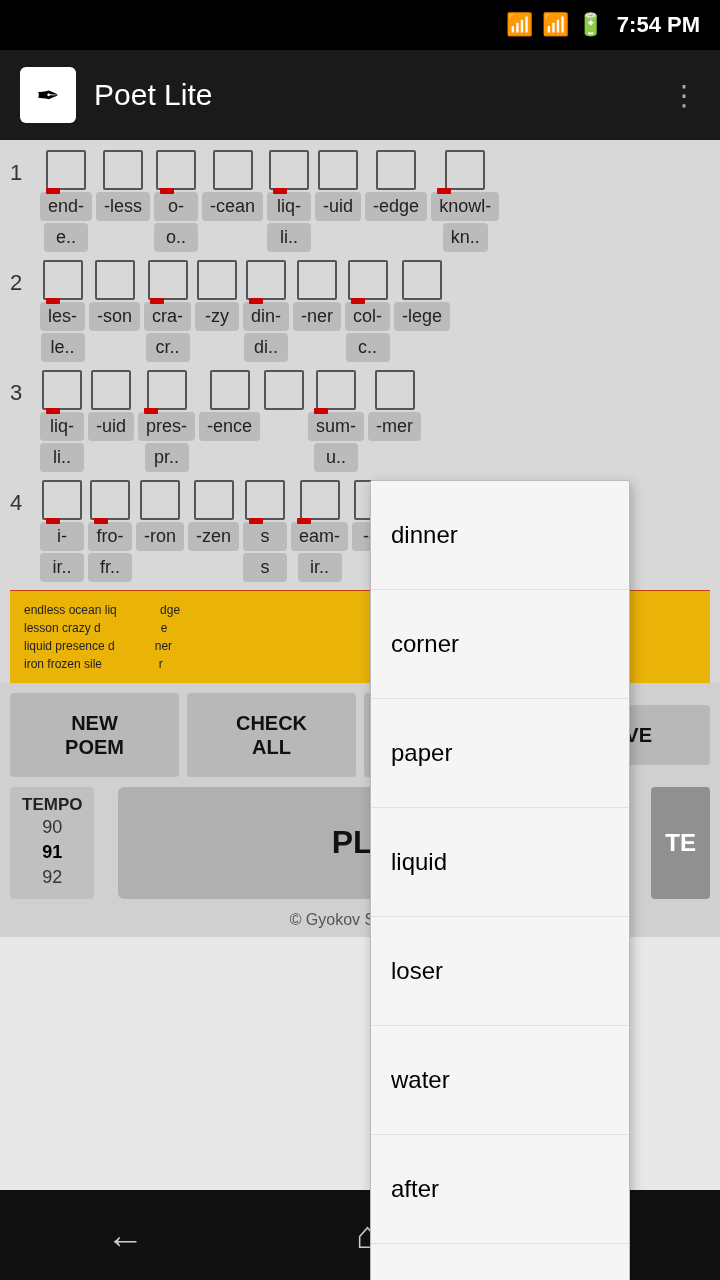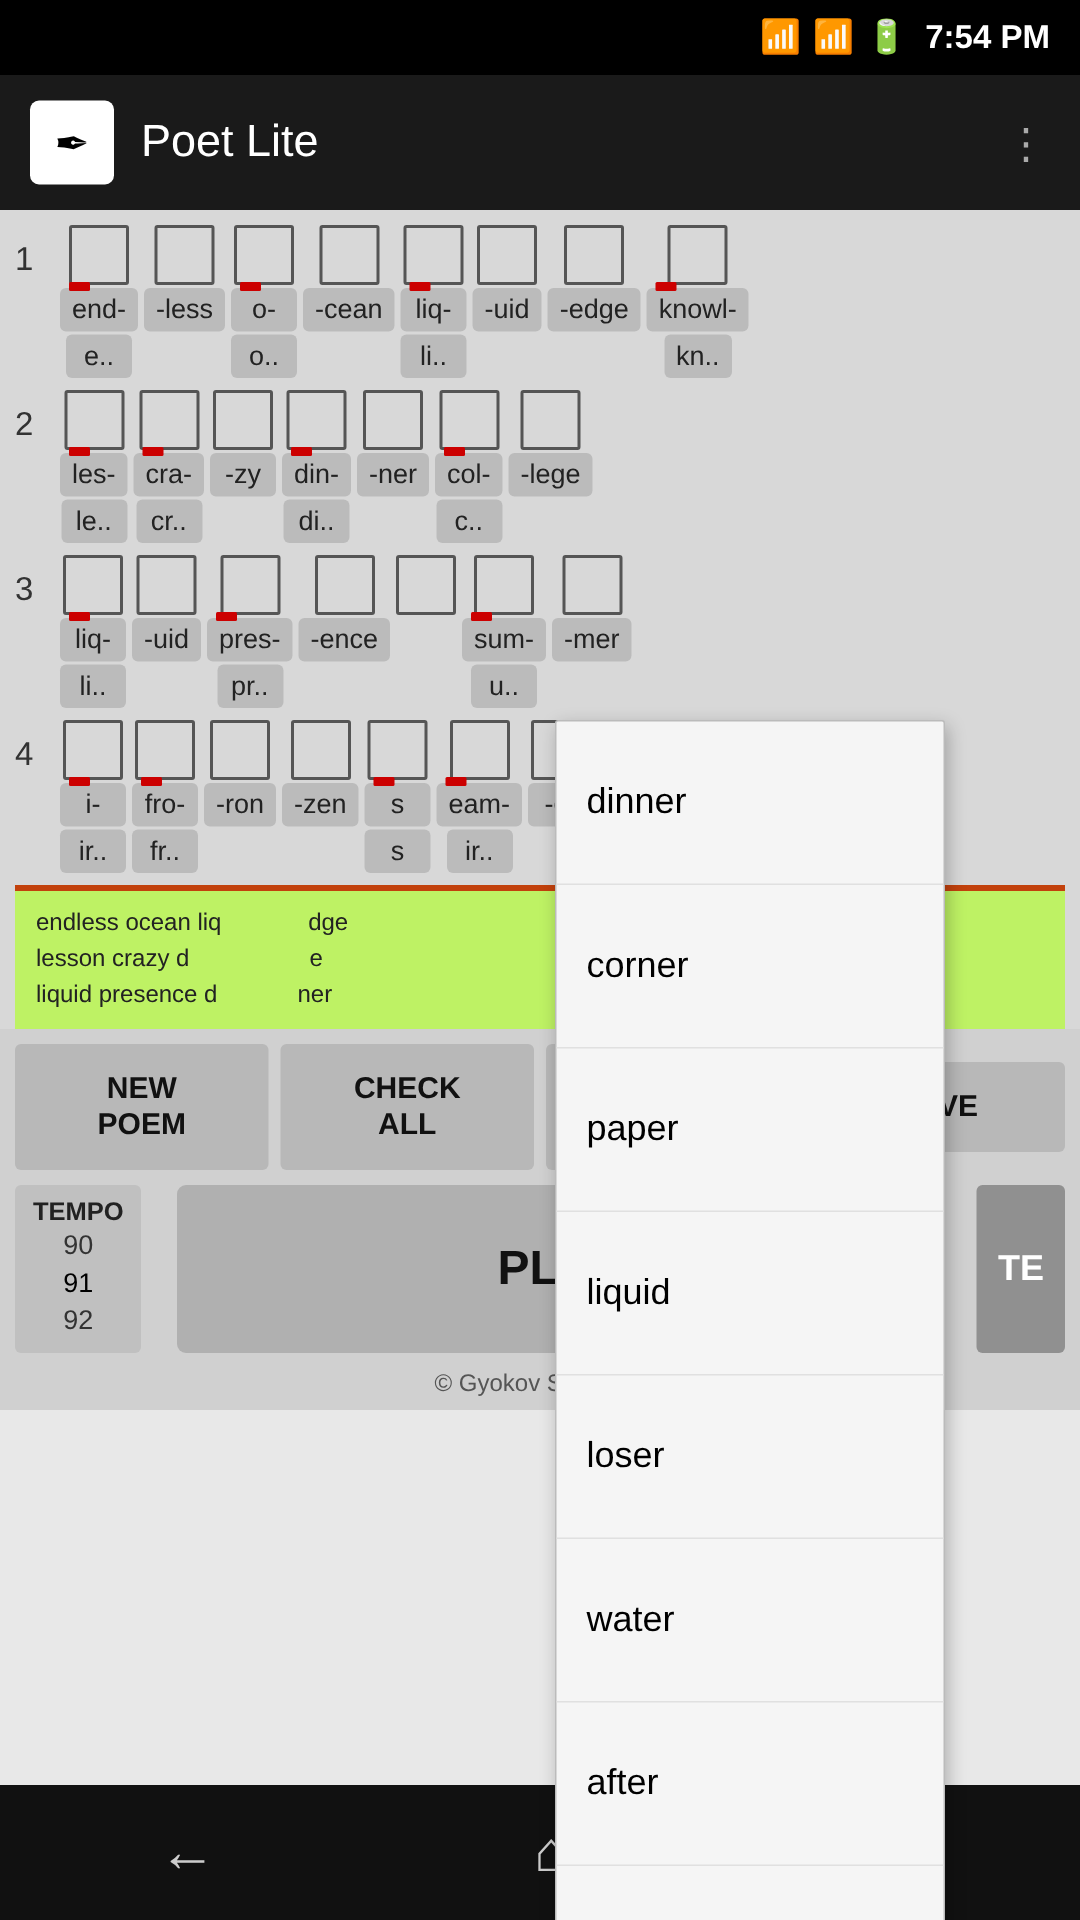--- a/index.html
+++ b/index.html
@@ -118,26 +118,26 @@
       top: -4px;
       left: 6px;
       width: 14px;
       height: 6px;
       background: #cc0000;
       border-radius: 1px;
     }
 
     
     .poem-text {
-      background: #bef264;
+      background: #eab308;
       padding: 10px 14px;
-      font-size: 16px;
+      font-size: 12px;
       color: #222;
       line-height: 1.5;
-      border-top: 4px solid #c2410c;
+      border-top: 1px solid #c2410c;
     }
 
     
     .bottom-buttons {
       display: flex;
       align-items: center;
       padding: 10px 10px;
       background: #d0d0d0;
       gap: 8px;
     }
@@ -171,21 +171,21 @@
       border-radius: 4px;
       padding: 8px 12px;
       font-size: 18px;
       color: #222;
       display: flex;
       flex-direction: column;
       align-items: center;
     }
     .tempo-label { font-size: 17px; font-weight: bold; }
     .tempo-values { font-size: 18px; color: #333; line-height: 1.4; }
-    .tempo-selected { font-weight: normal; color: #000; }
+    .tempo-selected { font-weight: bold; color: #000; }
     .play-btn {
       flex: 1;
       background: #b0b0b0;
       border-radius: 6px;
       display: flex;
       align-items: center;
       justify-content: center;
       font-size: 32px;
       font-weight: bold;
       color: #111;
@@ -328,20 +328,24 @@
   <div class="poem-row">
     <span class="row-num">2</span>
     <div class="cells">
       <div class="cell-group">
         <div class="checkbox"></div>
         <div class="word-chip"><span class="red-mark"></span>les-</div>
         <div class="word-chip">le..</div>
       </div>
       <div class="cell-group">
         <div class="checkbox"></div>
+        <div class="word-chip">-son</div>
+      </div>
+      <div class="cell-group">
+        <div class="checkbox"></div>
         <div class="word-chip"><span class="red-mark"></span>cra-</div>
         <div class="word-chip">cr..</div>
       </div>
       <div class="cell-group">
         <div class="checkbox"></div>
         <div class="word-chip">-zy</div>
       </div>
       <div class="cell-group">
         <div class="checkbox"></div>
         <div class="word-chip"><span class="red-mark"></span>din-</div>
@@ -434,20 +438,21 @@
         <div class="checkbox"></div>
         <div class="word-chip">-er</div>
       </div>
     </div>
   </div>
 
   <div class="poem-text">
     <div>endless ocean liq&nbsp;&nbsp;&nbsp;&nbsp;&nbsp;&nbsp;&nbsp;&nbsp;&nbsp;&nbsp;&nbsp;&nbsp;&nbsp;dge</div>
     <div>lesson crazy d&nbsp;&nbsp;&nbsp;&nbsp;&nbsp;&nbsp;&nbsp;&nbsp;&nbsp;&nbsp;&nbsp;&nbsp;&nbsp;&nbsp;&nbsp;&nbsp;&nbsp;&nbsp;e</div>
     <div>liquid presence d&nbsp;&nbsp;&nbsp;&nbsp;&nbsp;&nbsp;&nbsp;&nbsp;&nbsp;&nbsp;&nbsp;&nbsp;ner</div>
+    <div>iron frozen sile&nbsp;&nbsp;&nbsp;&nbsp;&nbsp;&nbsp;&nbsp;&nbsp;&nbsp;&nbsp;&nbsp;&nbsp;&nbsp;&nbsp;&nbsp;&nbsp;&nbsp;r</div>
   </div>
 
 </div>
 
 <div class="bottom-buttons">
   <button class="btn">NEW<br>POEM</button>
   <button class="btn">CHECK<br>ALL</button>
   <button class="btn">UNCHE<br>ALL</button>
   <button class="btn btn-save">SAVE</button>
 </div>

